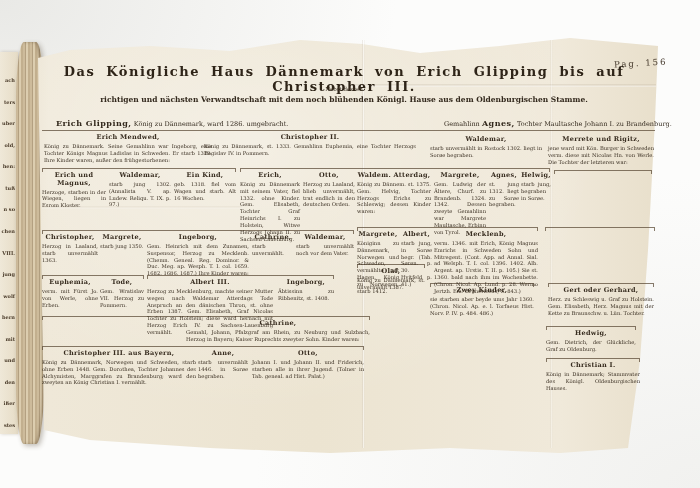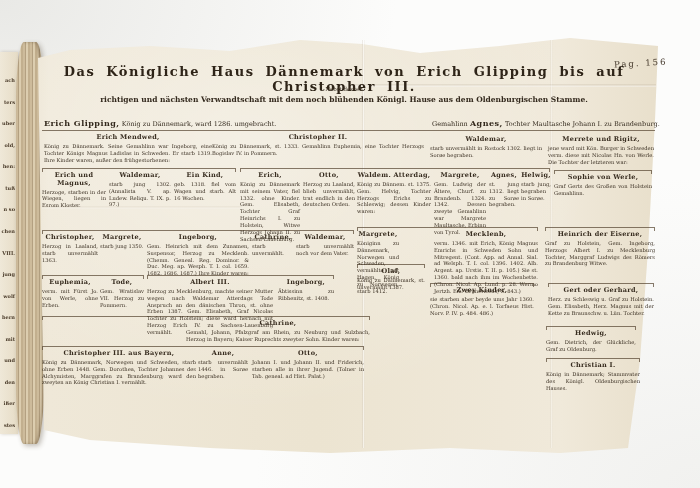--- a/index.html
+++ b/index.html
@@ -43,21 +43,21 @@
        background:linear-gradient(180deg,rgba(120,98,66,.14),rgba(255,255,255,.45));}
   .pag{position:absolute;left:614px;top:58px;font-size:8.5px;letter-spacing:2px;
        color:#43372a;transform:rotate(-3deg);}
   .title-main{position:absolute;left:56px;top:64px;width:576px;text-align:center;
        font-size:13px;font-weight:bold;letter-spacing:1.5px;word-spacing:5px;color:#2e2418;}
   .title-nebst{position:absolute;left:56px;top:86px;width:576px;text-align:center;
        font-size:5.5px;color:#3a2f22;}
   .title-sub{position:absolute;left:56px;top:95px;width:576px;text-align:center;
        font-size:7.5px;font-weight:bold;color:#33291d;}
 
-  .rootrow{position:absolute;top:118px;font-size:6.5px;color:#33291d;white-space:nowrap;}
+  .rootrow{position:absolute;top:118px;font-size:6.5px;color:#33291d;white-space:nowrap;margin-left:12px;}
   .rootrow b{font-size:8px;letter-spacing:.5px;}
 
   .rule{position:absolute;height:1px;background:rgba(84,67,47,.7);}
   .brace{position:absolute;height:4px;border-top:1px solid rgba(84,67,47,.7);}
   .brace::before,.brace::after{content:"";position:absolute;top:0;height:3px;}
   .brace::before{left:0;border-left:1px solid rgba(84,67,47,.7);}
   .brace::after{right:0;border-right:1px solid rgba(84,67,47,.7);}
 
   .cell{position:absolute;color:#382d20;}
   .cell .t{font-size:6.5px;font-weight:bold;text-align:center;line-height:1.2;
@@ -121,21 +121,21 @@
   <div class="brace" style="left:548px;top:283px;width:106px"></div>
   <div class="brace" style="left:42px;top:316px;width:328px"></div>
   <div class="brace" style="left:546px;top:326px;width:90px"></div>
   <div class="brace" style="left:42px;top:346px;width:322px"></div>
   <div class="brace" style="left:546px;top:358px;width:94px"></div>
 
   <div class="cell" style="left:44px;top:134px;width:168px">
       <div class="t">Erich Mendwed,</div>
       <div class="b">König zu Dännemark. Seine Gemahlinn war Ingeborg, eine Tochter Königs Magnus Ladislas in Schweden. Er starb 1319. Ihre Kinder waren, außer den frühgestorbenen:</div>
     </div>
-  <div class="cell" style="left:212px;top:134px;width:212px">
+  <div class="cell" style="left:204px;top:134px;width:212px">
       <div class="t">Christopher II.</div>
       <div class="b">König zu Dännemark, st. 1333. Gemahlinn Euphemia, eine Tochter Herzogs Bogislav IV. in Pommern.</div>
     </div>
   <div class="cell" style="left:430px;top:136px;width:112px">
       <div class="t">Waldemar,</div>
       <div class="b">starb unvermählt in Rostock 1302. liegt in Sorøe begraben.</div>
     </div>
   <div class="cell" style="left:548px;top:136px;width:106px">
       <div class="t">Merrete und Rigitz,</div>
       <div class="b">jene ward mit Kön. Burger in Schweden verm. diese mit Nicolas Hn. von Werle. Die Tochter der letzteren war:</div>
@@ -170,24 +170,20 @@
       <div class="b">Gem. Ludwig der Ältere, Churf. zu Brandenb. 1324. 1342. Dessen zweyte Gemahlinn war Margrete Maultasche, Erbinn von Tyrol.</div>
     </div>
   <div class="cell" style="left:489px;top:172px;width:30px">
       <div class="t">Agnes,</div>
       <div class="b">st. jung 1312. liegt zu Sorøe begraben.</div>
     </div>
   <div class="cell" style="left:521px;top:172px;width:30px">
       <div class="t">Helwig,</div>
       <div class="b">starb jung, begraben in Sorøe.</div>
     </div>
-  <div class="cell" style="left:554px;top:174px;width:98px">
-      <div class="t">Sophie von Werle,</div>
-      <div class="b">Graf Gerts des Großen von Holstein Gemahlinn.</div>
-    </div>
 
   <div class="cell" style="left:42px;top:234px;width:56px">
       <div class="t">Christopher,</div>
       <div class="b">Herzog in Laaland, starb unvermählt 1363.</div>
     </div>
   <div class="cell" style="left:100px;top:234px;width:44px">
       <div class="t">Margrete,</div>
       <div class="b">starb jung 1350.</div>
     </div>
   <div class="cell" style="left:147px;top:234px;width:102px">
@@ -199,28 +195,28 @@
       <div class="b">starb unvermählt.</div>
     </div>
   <div class="cell" style="left:296px;top:234px;width:58px">
       <div class="t">Waldemar,</div>
       <div class="b">starb unvermählt noch vor dem Vater.</div>
     </div>
   <div class="cell" style="left:357px;top:231px;width:42px">
       <div class="t">Margrete,</div>
       <div class="b">Königinn zu Dännemark, Norwegen und Schweden, vermählte mit Hagen, König zu Norwegen, starb 1412.</div>
     </div>
+  <div class="cell" style="left:401px;top:231px;width:31px">
+      <div class="t">Albert,</div>
+      <div class="b">starb jung, in Sorøe begr. (Tab. Søren. p. 30. Hvitfeld p. 41.)</div>
+    </div>
   <div class="cell" style="left:434px;top:231px;width:104px">
       <div class="t">Mecklenb,</div>
       <div class="b">verm. 1346. mit Erich, König Magnus Emrichs in Schweden Sohn und Mitregent. (Cont. App. ad Annal. Sial. ad Welsph. T. I. col. 1396. 1402. Alb. Argent. ap. Urstis. T. II. p. 105.) Sie st. 1360. bald nach ihm im Wochenbette. (Chron. Nicol. Ap. Lund. p. 28. Wermo Jertzh. Em. Brunsvicens, S. 843.)</div>
     </div>
-  <div class="cell" style="left:545px;top:231px;width:110px">
-      <div class="t">Heinrich der Eiserne,</div>
-      <div class="b">Graf zu Holstein, Gem. Ingeborg, Herzogs Albert I. zu Mecklenburg Tochter, Marggraf Ludwigs des Römers zu Brandenburg Witwe.</div>
-    </div>
 
   <div class="cell" style="left:42px;top:279px;width:56px">
       <div class="t">Euphemia,</div>
       <div class="b">verm. mit Fürst Jo. von Werle, ohne Erben.</div>
     </div>
   <div class="cell" style="left:100px;top:279px;width:44px">
       <div class="t">Tode,</div>
       <div class="b">Gem. Wratislav VII. Herzog zu Pommern.</div>
     </div>
   <div class="cell" style="left:147px;top:279px;width:126px">

